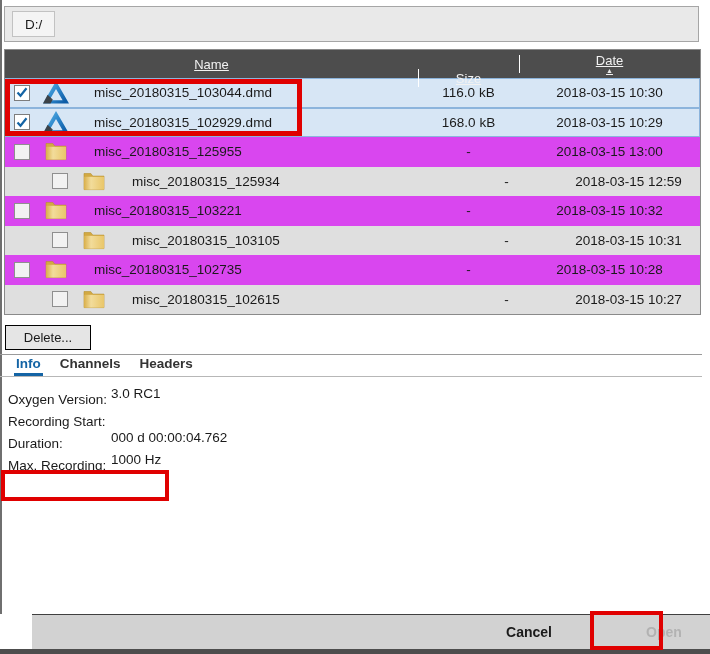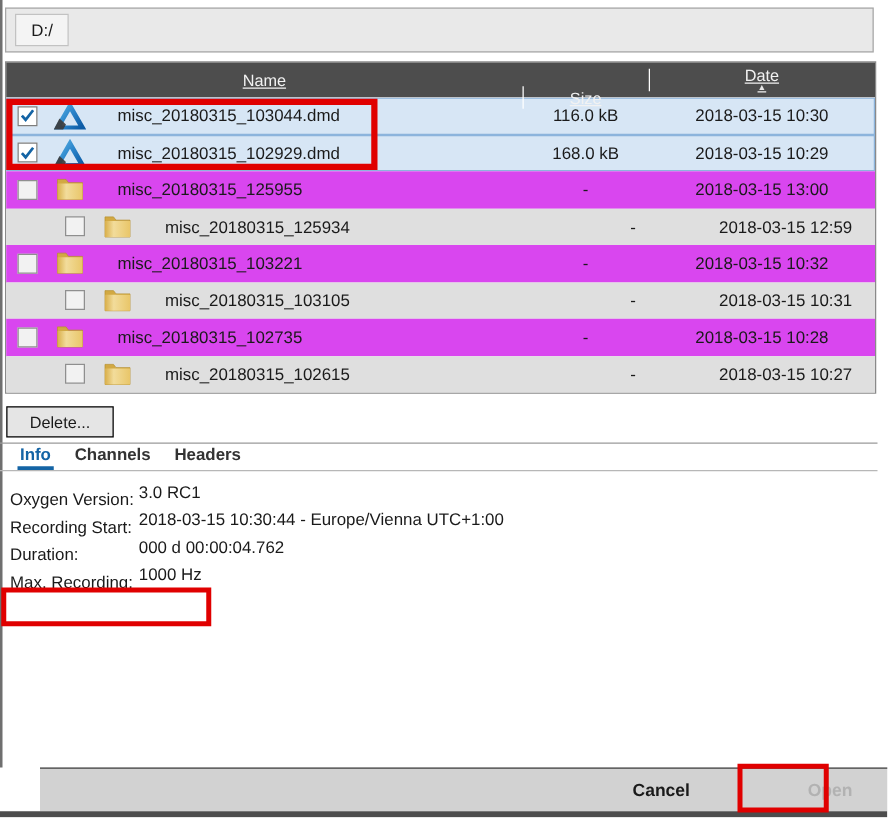--- a/index.html
+++ b/index.html
@@ -269,21 +269,20 @@
       <span class="tab">Headers</span>
     </div>
 
   <div class="info-panel" id="info-panel">
       <div class="info-line">
         <span class="info-label">Oxygen Version:</span>
         <span class="info-value">3.0 RC1</span>
       </div>
       <div class="info-line">
         <span class="info-label">Recording Start:</span>
-        <span class="info-value">2018-03-15 10:30:44 - Europe/Vienna UTC+1:00</span>
       </div>
       <div class="info-line">
         <span class="info-label">Duration:</span>
         <span class="info-value">000 d 00:00:04.762</span>
       </div>
       <div class="info-line">
         <span class="info-label">Max. Recording:</span>
         <span class="info-value">1000 Hz</span>
       </div>
     </div>

